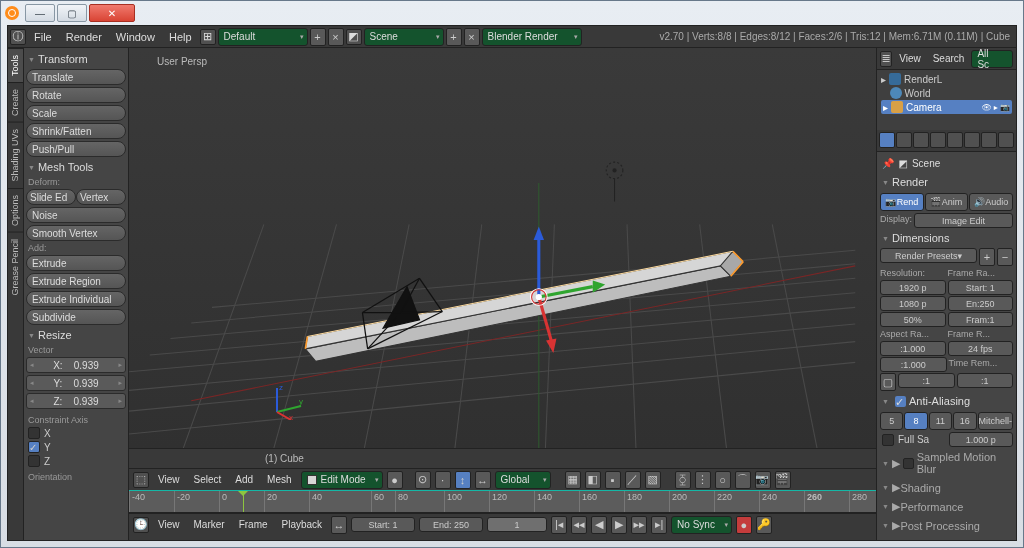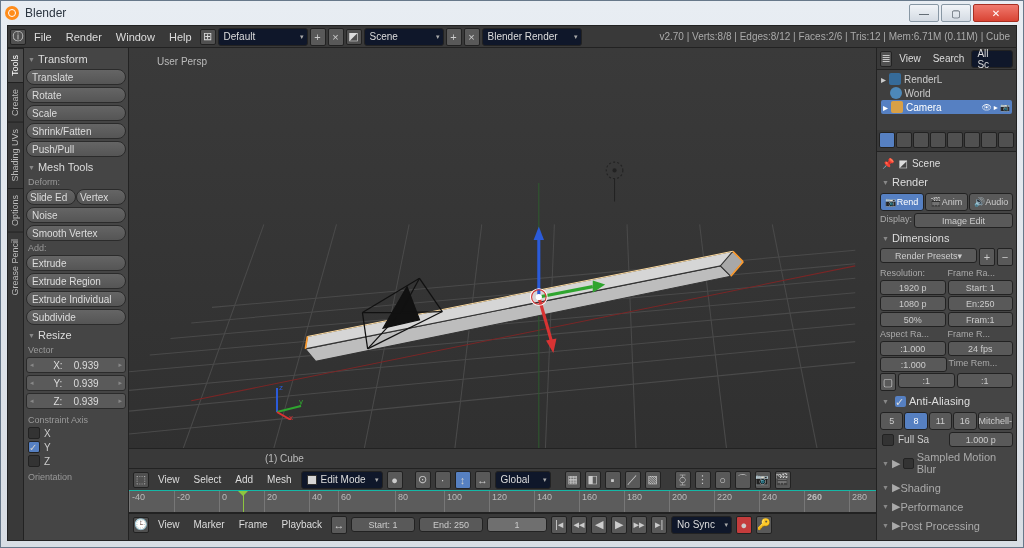--- a/index.html
+++ b/index.html
@@ -11,21 +11,21 @@
 .titlebar .title { color:#2c3540; font-size:12px; flex:1; }
 .win-btns{display:flex;gap:2px}
 .wbtn{width:30px;height:18px;border:1px solid #8897a4;background:linear-gradient(#f1f4f8,#d4dbe3);border-radius:2px;display:flex;align-items:center;justify-content:center;font-size:10px;color:#3c4650}
 .wbtn.close{width:46px;background:linear-gradient(#f07a6e,#d94434);color:#fff;border-color:#a72f22}
 
 .inner { flex:1; background:#393939; border:1px solid #222; margin:0 6px 6px 6px; display:flex; flex-direction:column; }
 
 .topbar{height:22px;background:#393939;border-bottom:1px solid #222;display:flex;align-items:center;gap:2px;padding:0 2px;font-size:11px;color:#ddd}
 .tb-ico{width:16px;height:16px;background:#505050;border:1px solid #222;display:flex;align-items:center;justify-content:center;border-radius:2px}
 .menu-item{padding:2px 6px;cursor:default}
-.tb-dd{height:18px;background:#0f172a;border:1px solid #222;border-radius:3px;display:flex;align-items:center;padding:0 16px 0 5px;font-size:10px;color:#ddd;position:relative;min-width:80px}
+.tb-dd{height:18px;background:#14532d;border:1px solid #222;border-radius:3px;display:flex;align-items:center;padding:0 16px 0 5px;font-size:10px;color:#ddd;position:relative;min-width:80px}
 .tb-dd .chev{position:absolute;right:3px;font-size:7px;color:#aaa}
 .tb-sq{width:16px;height:18px;background:#595959;border:1px solid #222;display:flex;align-items:center;justify-content:center;color:#ccc;border-radius:2px}
 .stats{color:#aaa;margin-left:auto;font-size:10px;white-space:nowrap;padding-right:4px}
 
 .workspace{flex:1;display:flex;min-height:0}
 
 
 .vtabs{width:16px;background:#393939;border-right:1px solid #222;display:flex;flex-direction:column}
 .vtab{flex:0 0 auto;writing-mode:vertical-rl;transform:rotate(180deg);font-size:9px;color:#bbb;padding:6px 2px;border-bottom:1px solid #222;cursor:default}
 .vtab.active{background:#4c4c4c;color:#fff}
@@ -83,21 +83,20 @@
 .plbl{font-size:9px;color:#aaa;padding:1px 0}
 
 .axis-gizmo{position:absolute;left:140px;bottom:28px;width:40px;height:40px}
 </style>
 </head>
 <body>
 
 <div class="win-frame">
   <div class="titlebar">
     <div class="app-icon"></div>
-    <div class="title">Blender</div>
     <div class="win-btns">
       <div class="wbtn">—</div>
       <div class="wbtn">▢</div>
       <div class="wbtn close">✕</div>
     </div>
   </div>
 
   <div class="inner">
 
     <div class="topbar">
@@ -310,21 +309,21 @@
         </div>
 
         <div class="timeline">
           <div class="tl-track">
             <div class="tl-cursor" style="left:114px"></div>
           <div class="tl-tick" style="left: 0px;">-40</div>
               <div class="tl-tick" style="left: 45px;">-20</div>
               <div class="tl-tick" style="left: 90px;">0</div>
               <div class="tl-tick" style="left: 135px;">20</div>
               <div class="tl-tick" style="left: 180px;">40</div>
-              <div class="tl-tick" style="left: 209px;">60</div>
+              <div class="tl-tick" style="left: 242px;">60</div>
               <div class="tl-tick" style="left: 266px;">80</div>
               <div class="tl-tick" style="left: 315px;">100</div>
               <div class="tl-tick" style="left: 360px;">120</div>
               <div class="tl-tick" style="left: 405px;">140</div>
               <div class="tl-tick" style="left: 450px;">160</div>
               <div class="tl-tick" style="left: 495px;">180</div>
               <div class="tl-tick" style="left: 540px;">200</div>
               <div class="tl-tick" style="left: 585px;">220</div>
               <div class="tl-tick" style="left: 630px;">240</div>
               <div class="tl-tick" style="left: 675px; font-weight: bold;">260</div>

